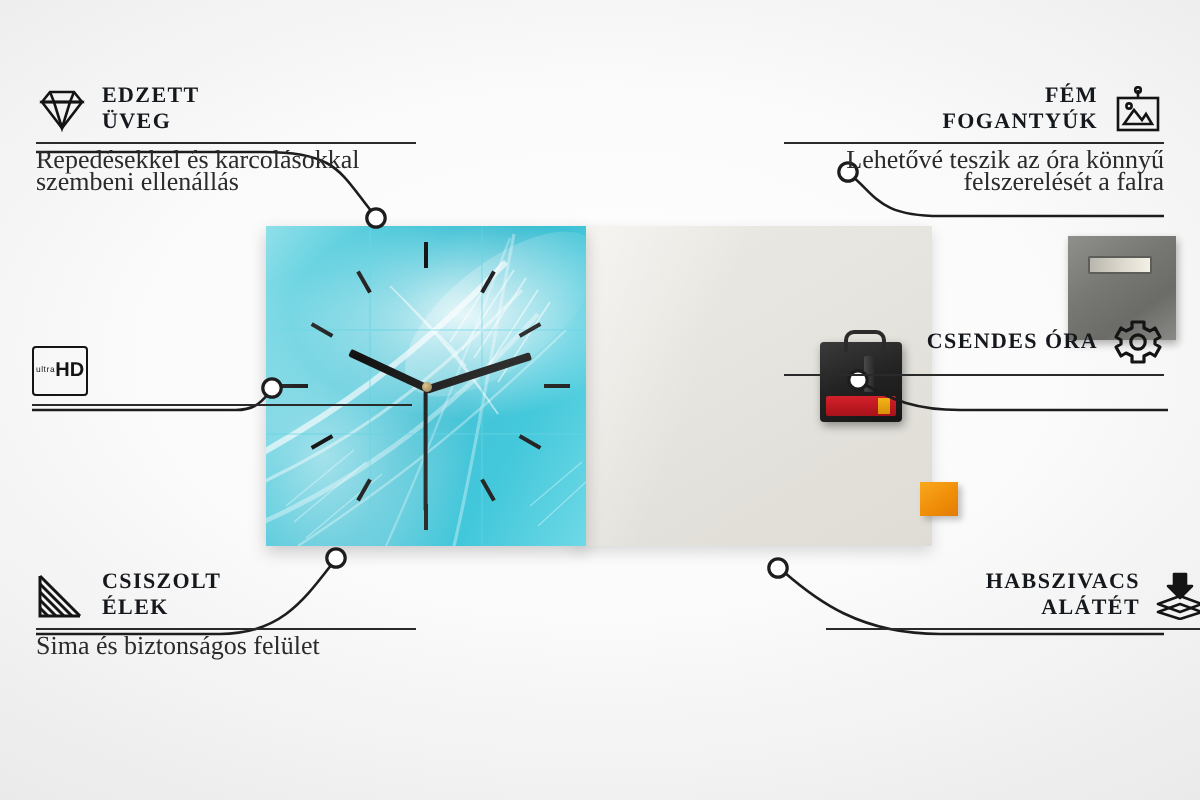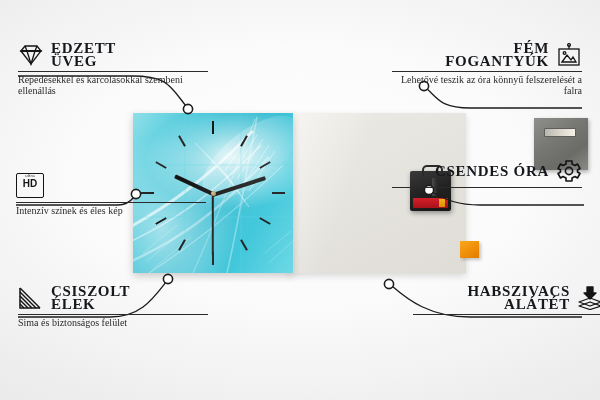--- a/index.html
+++ b/index.html
@@ -83,35 +83,35 @@
     background:linear-gradient(145deg,#f9a81d 0%,#ef8c07 60%,#e07d05 100%);
     box-shadow:2px 2px 3px rgba(0,0,0,.22);
   }
 
   
   .callout{position:absolute;width:190px;}
   .co-head{display:flex;align-items:center;gap:7px;}
   .co-left .co-head{justify-content:flex-start;}
   .co-right .co-head{justify-content:flex-end;}
   .co-title{
-    font-size:15px;font-weight:bold;letter-spacing:.7px;color:#15181c;
+    font-size:11px;font-weight:bold;letter-spacing:.7px;color:#15181c;
     line-height:12.5px;text-transform:uppercase;
   }
   .co-left .co-title{text-align:left;}
   .co-right .co-title{text-align:right;}
   .co-rule{height:1px;background:#2a2a2a;margin:4px 0 3px;}
-  .co-desc{font-size:10px;line-height:10.5px;color:#2b2b2b;}
+  .co-desc{font-size:13px;line-height:10.5px;color:#2b2b2b;}
   .co-right .co-desc{text-align:right;}
 
   .ic{width:26px;height:24px;flex:0 0 26px;display:block;}
   .ic svg{display:block;}
 
   .hdbox{
     width:26px;height:23px;border:1.3px solid #141414;border-radius:2px;
-    display:flex;flex-direction:column;align-items:center;
+    display:flex;flex-direction:row;align-items:center;justify-content:center;
     line-height:1;flex:0 0 26px;
   }
   .hd-ultra{font-size:4.2px;letter-spacing:.3px;color:#141414;font-family:"Liberation Sans",sans-serif;}
   .hd-main{font-size:10px;font-weight:bold;color:#141414;font-family:"Liberation Sans",sans-serif;margin-top:1px;}
 
   .leader{position:absolute;left:0;top:0;width:600px;height:400px;pointer-events:none;}
 </style>
 </head>
 <body>
 
@@ -240,21 +240,20 @@
   </div>
 
   <div class="callout co-left" style="left:16px;top:173px;">
     <div class="co-head">
       <span class="hdbox">
         <span class="hd-ultra">ultra</span>
         <span class="hd-main">HD</span>
       </span>
     </div>
     <div class="co-rule"></div>
-    <div class="co-desc">Intenzív színek és éles kép</div>
   </div>
 
   <div class="callout co-left" style="left:18px;top:285px;">
     <div class="co-head">
       <span class="ic">
         <svg viewBox="0 0 26 24" width="26" height="24" fill="none" stroke="#141414" stroke-width="1.5">
           <path d="M2,2 L22,22"></path>
             <path d="M2,6 L18,22"></path>
             <path d="M2,10 L14,22"></path>
           <path d="M2,14 L10,22"></path>

